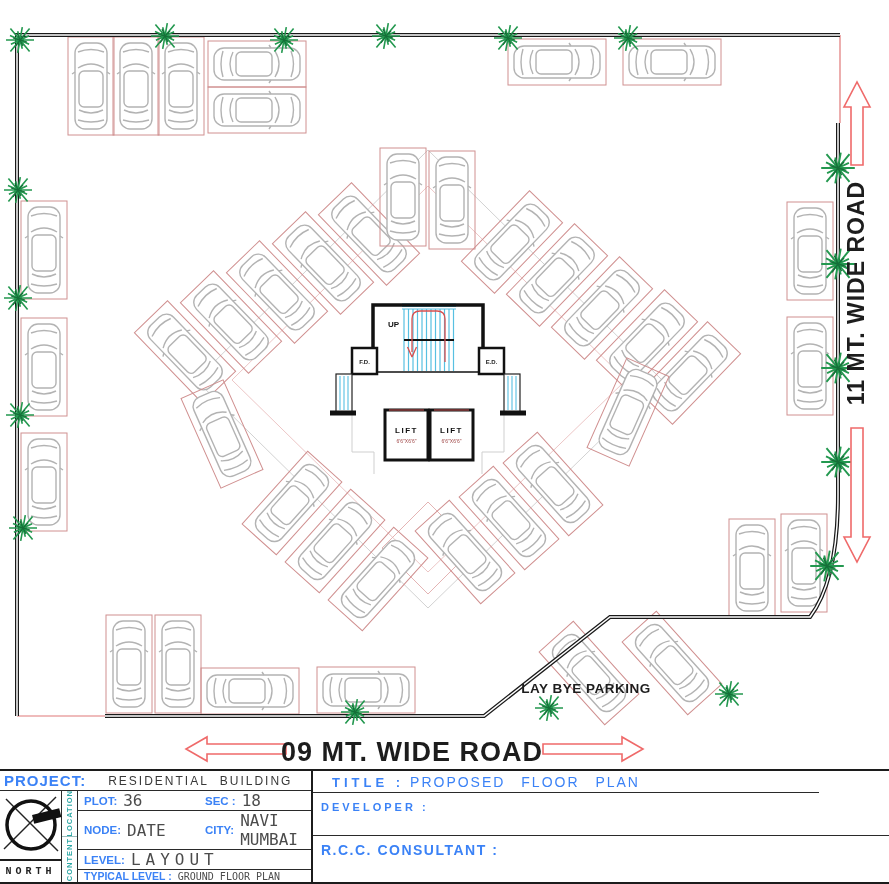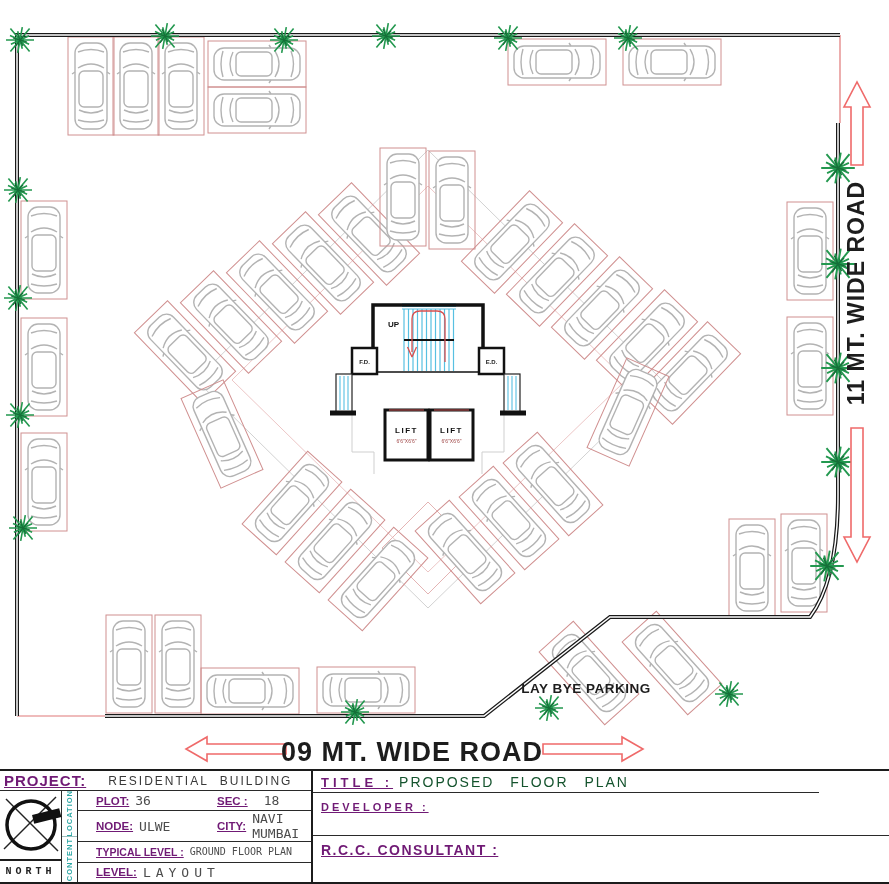--- a/index.html
+++ b/index.html
@@ -6,47 +6,47 @@
   .stage{position:relative;width:889px;height:884px;background:#fff;overflow:hidden;
          font-family:"Liberation Sans",sans-serif;}
   .plansvg{position:absolute;left:0;top:0;}
   
   .titleblock{position:absolute;left:0;top:769px;width:889px;height:115px;
     border-top:2px solid #1c1c1c;border-bottom:2px solid #1c1c1c;box-sizing:border-box;
     display:flex;background:#fff;}
   .tb-left{width:313px;border-right:2px solid #1c1c1c;box-sizing:border-box;display:flex;flex-direction:column;}
   .tb-right{flex:1;display:flex;flex-direction:column;position:relative;}
   .tb-projrow{height:22px;border-bottom:1px solid #2a2a2a;display:flex;align-items:center;}
-  .lbl{color:#701a75;font-weight:bold;text-decoration:underline;}
+  .lbl{color:#3b82f6;font-weight:bold;}
   .val{font-family:"DejaVu Sans Mono",monospace;color:#4c4c4c;}
   .proj-lbl{font-size:15px;letter-spacing:1px;margin-left:4px;}
   .proj-val{font-size:12px;color:#383838;letter-spacing:2px;word-spacing:6px;margin-left:22px;}
   .tb-leftbody{flex:1;display:flex;}
   .compass-cell{width:62px;border-right:1px solid #2a2a2a;box-sizing:border-box;
     display:flex;flex-direction:column;align-items:center;justify-content:flex-end;}
   .north-box{width:100%;height:21px;border-top:2px solid #1c1c1c;display:flex;align-items:center;justify-content:center;
     font-weight:bold;font-size:10px;letter-spacing:4px;color:#222;font-family:Liberation Mono, monospace;}
   .strip-cell{width:16px;border-right:1px solid #2a2a2a;box-sizing:border-box;display:flex;flex-direction:column;}
   .strip-half{flex:1;display:flex;align-items:center;justify-content:center;overflow:hidden;}
   .strip-half.first{border-bottom:1px solid #9bbfbe;}
   .vtext{writing-mode:vertical-rl;transform:rotate(180deg);font-size:7.5px;font-weight:bold;
     color:#2CA6A4;letter-spacing:1px;}
   .loc-table{flex:1;display:flex;flex-direction:column;}
   .loc-row{flex:1;display:flex;align-items:center;border-bottom:1px solid #2a2a2a;box-sizing:border-box;
     font-size:11.5px;}
   .loc-row:last-child{border-bottom:none;}
-  .loc-row .lbl{margin-left:18px;}
-  .loc-row .val{margin-left:6px;font-size:13px;}
+  .loc-row .lbl{margin-left:6px;}
+  .loc-row .val{margin-left:6px;font-size:16px;}
   .pair2{margin-left:auto;width:112px;display:flex;align-items:center;}
   .spaced{letter-spacing:5px;}
   
-  .tb-titlerow{height:22px;display:flex;align-items:center;position:relative;}
+  .tb-titlerow{height:22px;display:flex;align-items:center;position:relative;padding-left:11px;}
   .tb-titlerow .rule{position:absolute;left:0;right:70px;bottom:0;border-bottom:1px solid #2a2a2a;}
   .title-lbl{font-size:13px;letter-spacing:4px;margin-left:8px;}
-  .title-val{font-size:14px;color:#14532d;letter-spacing:2px;word-spacing:10px;margin-left:6px;}
+  .title-val{font-size:14px;color:#3b82f6;letter-spacing:2px;word-spacing:10px;margin-left:6px;}
   .tb-devrow{height:20px;display:flex;align-items:flex-end;}
   .dev-lbl{font-size:11px;letter-spacing:3px;margin-left:8px;}
   .tb-spacer{flex:1;}
   .tb-bottom{height:46px;border-top:1px solid #2a2a2a;display:flex;}
   .rcc{flex:1;font-size:14px;letter-spacing:1.5px;padding:6px 0 0 8px;}
   .drawn-table{width:179px;border-left:1px solid #2a2a2a;display:flex;flex-wrap:wrap;box-sizing:border-box;}
   .dt-cell{box-sizing:border-box;display:flex;align-items:center;justify-content:center;}
   .dt-h{height:24px;border-bottom:1px solid #2a2a2a;font-size:12.5px;letter-spacing:1px;}
   .dt-v{height:21px;font-size:10.5px;}
   .dt-c1{width:88px;border-right:1px solid #2a2a2a;}
@@ -335,38 +335,38 @@
           <div class="strip-half">
               <span class="vtext">CONTENT</span>
             </div>
         </div>
         <div class="loc-table">
           <div class="loc-row">
             <span class="lbl">PLOT:</span>
             <span class="val">36</span>
             <span class="pair2">
               <span class="lbl">SEC :</span>
-              <span class="val" style="margin-left:16px">18</span>
+              <span class="val" style="margin-left:6px">18</span>
             </span>
           </div>
           <div class="loc-row">
             <span class="lbl">NODE:</span>
-            <span class="val">ULWE</span>
+            <span class="val">DATE</span>
             <span class="pair2">
               <span class="lbl">CITY:</span>
               <span class="val" style="">NAVI MUMBAI</span>
             </span>
           </div>
           <div class="loc-row">
+            <span class="lbl">LEVEL:</span>
+            <span class="val spaced">LAYOUT</span>
+          </div>
+          <div class="loc-row">
             <span class="lbl" style="font-size:10.5px">TYPICAL LEVEL :</span>
             <span class="val" style="font-size:10px">GROUND FLOOR PLAN</span>
-          </div>
-          <div class="loc-row">
-            <span class="lbl">LEVEL:</span>
-            <span class="val spaced">LAYOUT</span>
           </div>
         </div>
       </div>
     </div>
 
     <div class="tb-right">
       <div class="tb-titlerow">
         <span class="lbl title-lbl">TITLE :</span>
         <span class="title-val">PROPOSED FLOOR PLAN</span>
         <span class="rule"></span>

